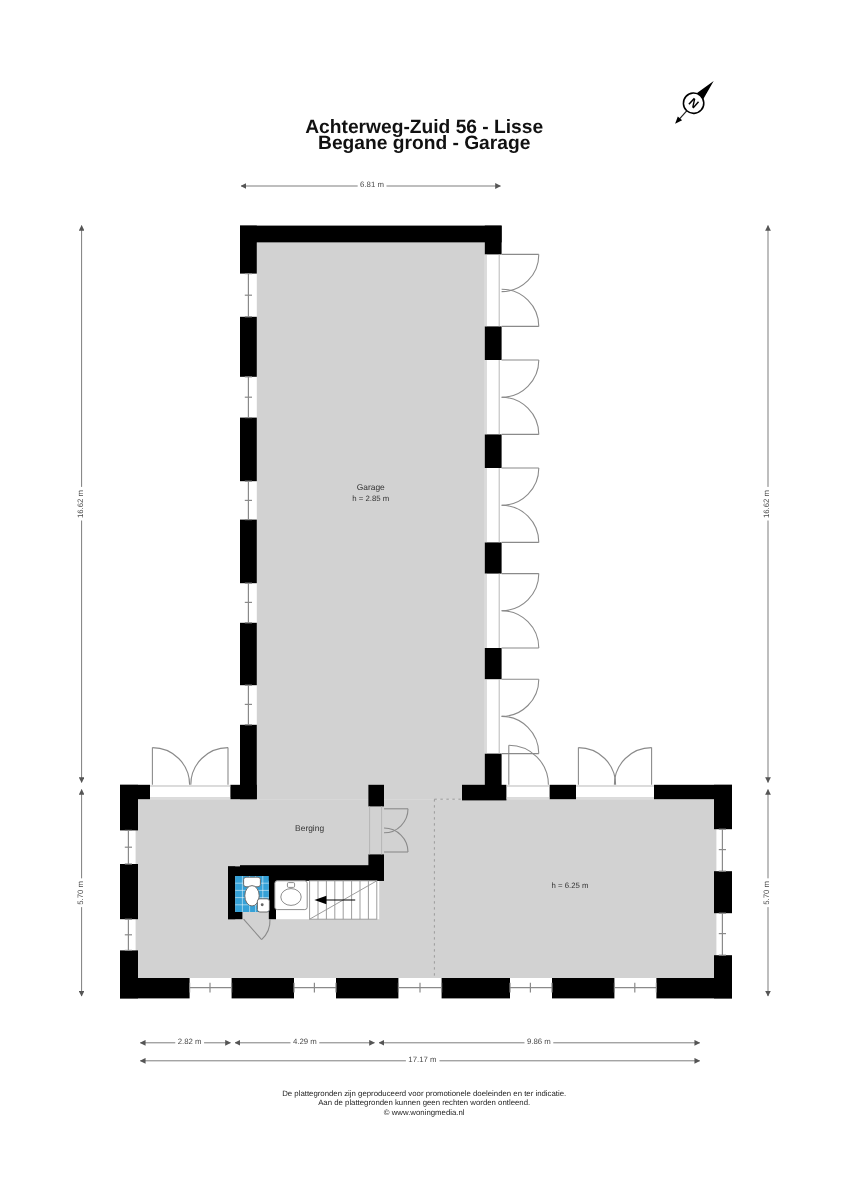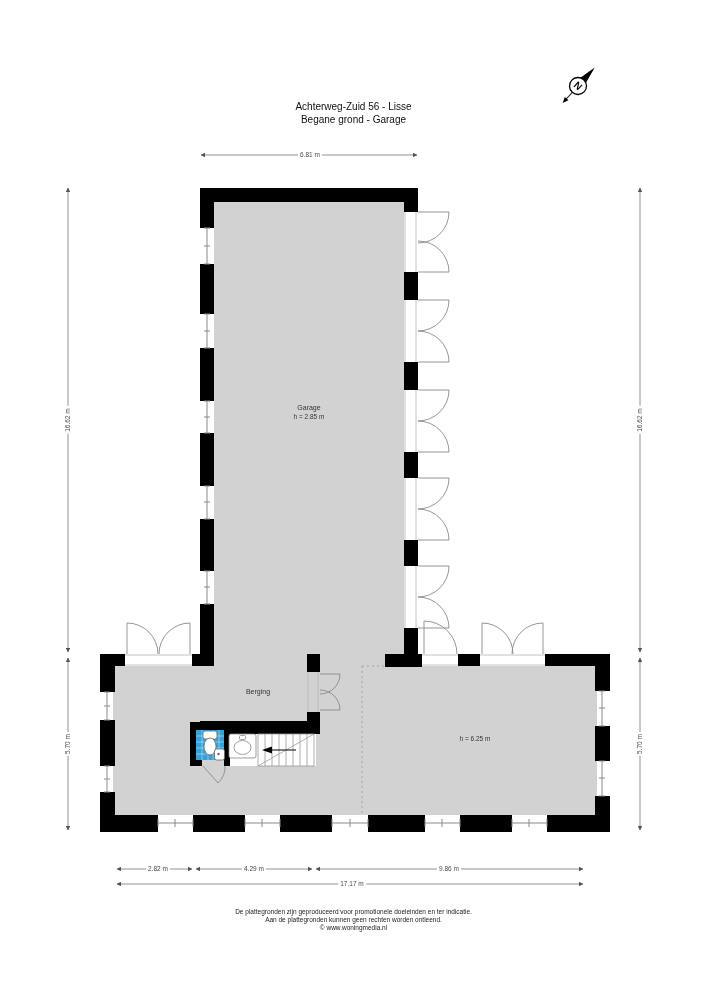--- a/index.html
+++ b/index.html
@@ -1,20 +1,20 @@
 <!DOCTYPE html>
 <html><head>
 <meta charset="utf-8">
 <style>
   html,body{margin:0;padding:0;background:#fff;}
   .page{position:relative;width:707px;height:1000px;background:#fff;overflow:hidden;
         font-family:"Liberation Sans",sans-serif;margin:0 auto;}
   .plan-svg{position:absolute;left:0;top:0;}
   .title{position:absolute;left:0;top:101px;width:707px;text-align:center;
-         font-weight:normal;font-size:10px;line-height:12.5px;color:#111;}
+         font-weight:bold;font-size:16px;line-height:12.5px;color:#111;}
   .lbl{position:absolute;font-size:6.5px;line-height:8px;color:#4a4a4a;background:#fff;
        padding:0 2px;transform:translate(-50%,-50%);white-space:nowrap;}
   .lbl.v{transform:translate(-50%,-50%) rotate(-90deg);}
   .room{position:absolute;transform:translate(-50%,-50%);text-align:center;
         font-size:7px;line-height:8.5px;color:#333;white-space:nowrap;}
   .room .sub{font-size:6.5px;}
   .footer{position:absolute;left:0;top:908px;width:707px;text-align:center;
           font-size:6.5px;line-height:7.8px;color:#222;}
   .compass{position:absolute;left:552px;top:60px;}
 </style>

